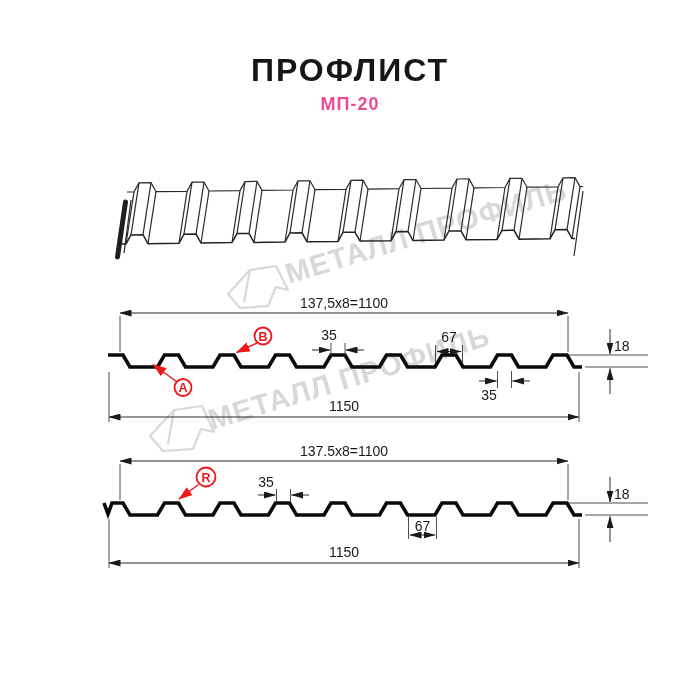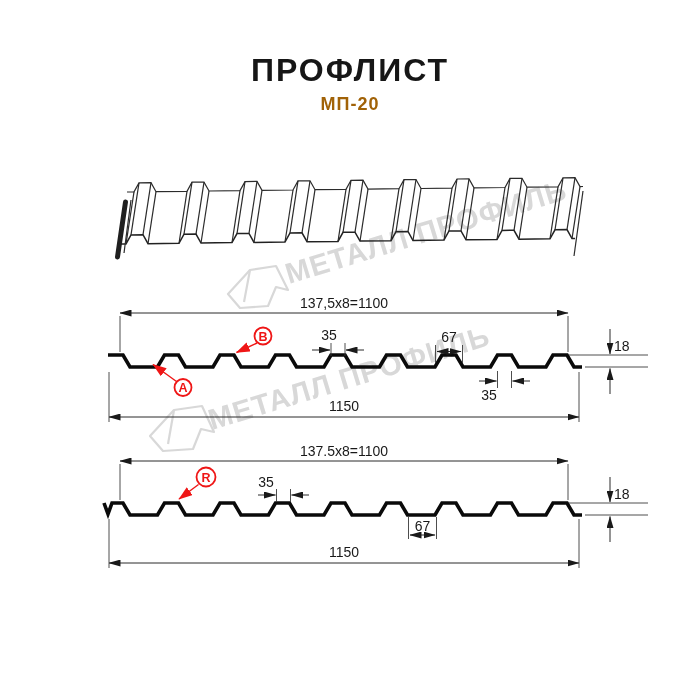--- a/index.html
+++ b/index.html
@@ -1,20 +1,20 @@
 <!DOCTYPE html>
 <html><head>
 <meta charset="utf-8">
 <style>
   html,body{margin:0;padding:0;background:#ffffff;}
   #page{position:relative;width:700px;height:648px;background:#ffffff;overflow:hidden;
         font-family:"Liberation Sans", sans-serif;}
   #header{position:absolute;top:54px;left:0;width:700px;text-align:center;}
   #title{font-size:32px;font-weight:bold;color:#161616;letter-spacing:2px;line-height:1;}
-  #subtitle{margin-top:9px;font-size:18px;font-weight:bold;color:#a16207;letter-spacing:1px;line-height:1;}
+  #subtitle{margin-top:9px;font-size:18px;font-weight:bold;color:#ec4899;letter-spacing:1px;line-height:1;}
   #caption{position:absolute;top:618px;left:0;width:700px;text-align:center;
            font-size:16px;font-weight:bold;color:#2e2e2e;letter-spacing:0.6px;}
   svg{position:absolute;top:0;left:0;}
   .dimln{stroke:#2a2a2a;stroke-width:1;fill:none;}
   .extln{stroke:#3a3a3a;stroke-width:0.9;fill:none;}
   .profile{stroke:#0a0a0a;stroke-width:3.6;fill:none;stroke-linejoin:miter;}
   .dimtxt{font-family:"Liberation Sans",sans-serif;font-size:14px;fill:#191919;}
   .mid{text-anchor:middle;}
   .w3{stroke:#2b2b2b;stroke-width:1.2;fill:none;}
   .w3f{stroke:#222222;stroke-width:1.5;fill:none;}

